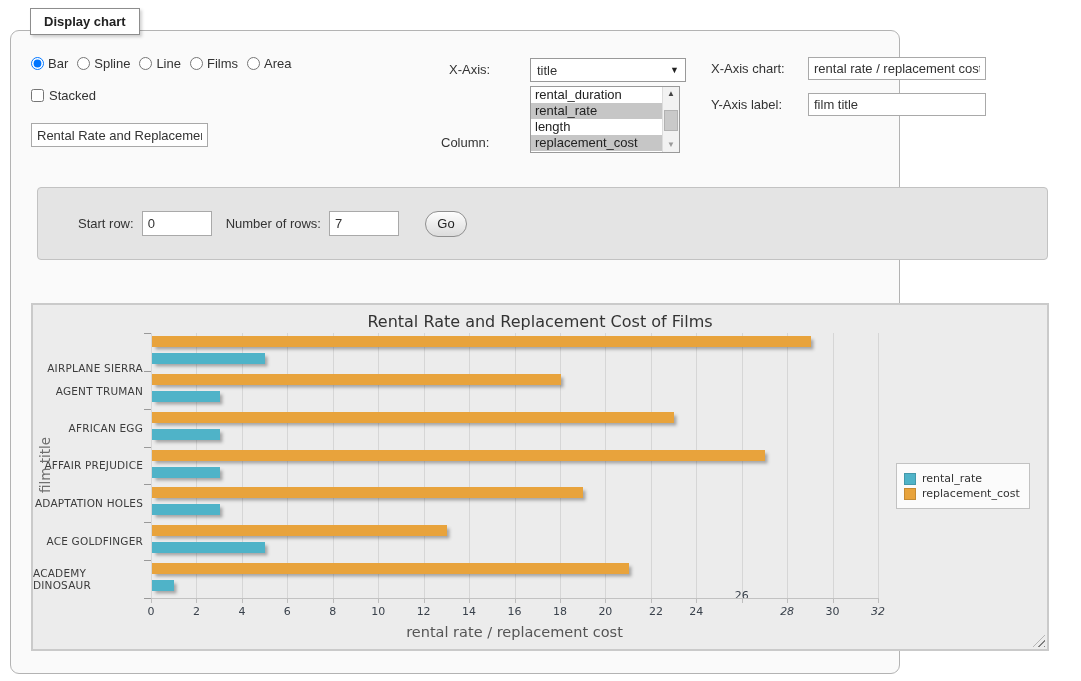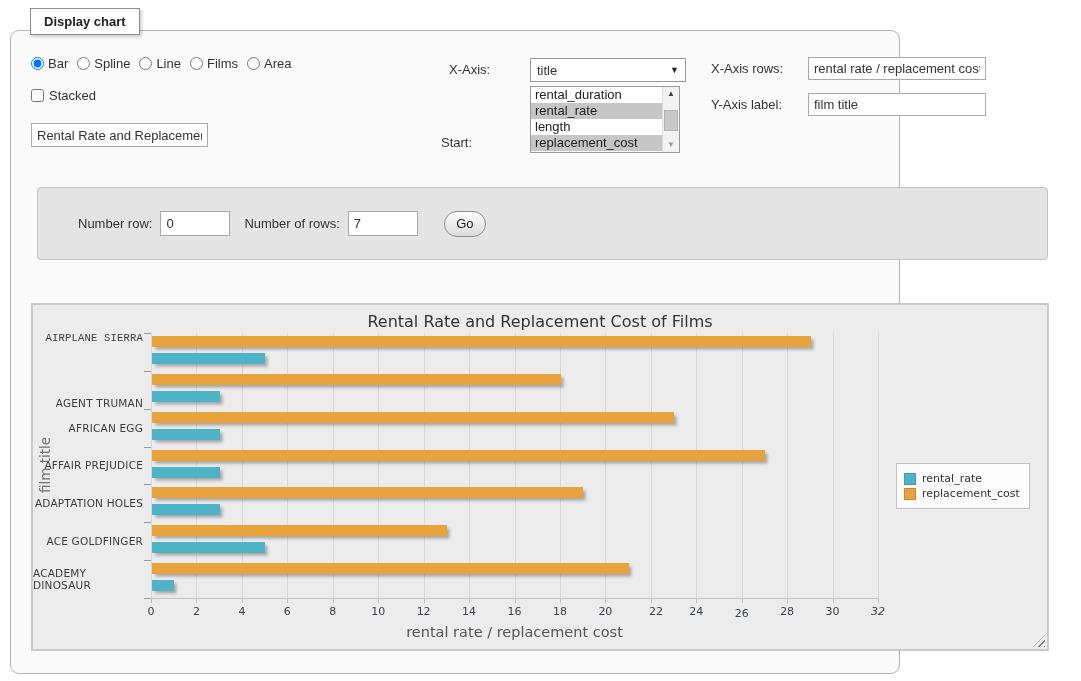--- a/index.html
+++ b/index.html
@@ -118,42 +118,42 @@
   </label>
 
   <input type="text" class="title-input" value="Rental Rate and Replacement Cost of Films" style="">
 
   <span class="lbl xaxis-lbl">X-Axis:</span>
   <div class="select">
     <span>title</span>
     <span class="sel-arrow">▼</span>
   </div>
 
-  <span class="lbl series-lbl">Start:</span>
+  <span class="lbl series-lbl">Column:</span>
   <div class="listbox">
     <div class="lb-items" id="lb-items">
         <div class="lb-opt">rental_duration</div>
         <div class="lb-opt sel">rental_rate</div>
         <div class="lb-opt">length</div>
         <div class="lb-opt sel">replacement_cost</div>
       </div>
     <div class="lb-scroll">
       <div class="lb-up">▲</div>
       <div class="lb-thumb"></div>
       <div class="lb-down">▼</div>
     </div>
   </div>
 
-  <span class="lbl xlabel-lbl">X-Axis rows:</span>
+  <span class="lbl xlabel-lbl">X-Axis chart:</span>
   <input type="text" class="axis-input x" value="rental rate / replacement cost" style="">
   <span class="lbl ylabel-lbl">Y-Axis label:</span>
   <input type="text" class="axis-input y" value="film title" style="">
 
   <div class="rows-panel">
-    <span class="rlabel">Number row:</span>
+    <span class="rlabel">Start row:</span>
     <input type="text" value="0" style="">
     <span class="rlabel gap">Number of rows:</span>
     <input type="text" value="7" style="">
     <button class="go-btn">Go</button>
   </div>
 
   <div class="chart-container" id="chart-container">
     <div class="chart-title">Rental Rate and Replacement Cost of Films</div>
     <div id="plot-layer">
         <div class="gridline" style="left: 118px; top: 28px; height: 265px;"></div>
@@ -190,37 +190,37 @@
         <div class="xtick" style="left: 572.375px; top: 293px;"></div>
         <div class="xtick-label" style="left: 555.375px; top: 300px;">20</div>
         <div class="gridline" style="left: 617.812px; top: 28px; height: 265px;"></div>
         <div class="xtick" style="left: 617.812px; top: 293px;"></div>
         <div class="xtick-label" style="left: 606px; top: 300px;">22</div>
         <div class="gridline" style="left: 663.25px; top: 28px; height: 265px;"></div>
         <div class="xtick" style="left: 663.25px; top: 293px;"></div>
         <div class="xtick-label" style="left: 646.25px; top: 300px;">24</div>
         <div class="gridline" style="left: 708.688px; top: 28px; height: 265px;"></div>
         <div class="xtick" style="left: 708.688px; top: 293px;"></div>
-        <div class="xtick-label" style="left: 691.688px; top: 302px;">26</div>
+        <div class="xtick-label" style="left: 691.688px; top: 284px;">26</div>
         <div class="gridline" style="left: 754.125px; top: 28px; height: 265px;"></div>
         <div class="xtick" style="left: 754.125px; top: 293px;"></div>
-        <div class="xtick-label" style="left: 737.125px; top: 300px;">28</div>
+        <div class="xtick-label" style="left: 737.125px; top: 300px; font-style: italic;">28</div>
         <div class="gridline" style="left: 799.562px; top: 28px; height: 265px;"></div>
         <div class="xtick" style="left: 799.562px; top: 293px;"></div>
         <div class="xtick-label" style="left: 782.562px; top: 300px;">30</div>
         <div class="gridline" style="left: 845px; top: 28px; height: 265px;"></div>
         <div class="xtick" style="left: 845px; top: 293px;"></div>
         <div class="xtick-label" style="left: 828px; top: 300px; font-style: italic;">32</div>
         <div class="xline" style="left: 118px; top: 293px; width: 728px;"></div>
         <div class="cat-tick" style="left: 111px; top: 28px;"></div>
-        <div class="cat-label" style="top: 14px; width: 110px; height: 37.8571px; font-family: Liberation Mono, monospace;">AIRPLANE SIERRA</div>
+        <div class="cat-label" style="top: 44px; width: 110px; height: 37.8571px;">AIRPLANE SIERRA</div>
         <div class="bar" title="AIRPLANE SIERRA: 28.99" style="left: 119px; top: 31px; width: 658.617px; background: rgb(232, 163, 60);"></div>
         <div class="bar" title="AIRPLANE SIERRA: 4.99" style="left: 119px; top: 48px; width: 113.367px; background: rgb(79, 179, 200);"></div>
         <div class="cat-tick" style="left: 111px; top: 66px;"></div>
-        <div class="cat-label" style="top: 79px; width: 110px; height: 37.8571px;">AGENT TRUMAN</div>
+        <div class="cat-label" style="top: 67px; width: 110px; height: 37.8571px;">AGENT TRUMAN</div>
         <div class="bar" title="AGENT TRUMAN: 17.99" style="left: 119px; top: 68.8571px; width: 408.71px; background: rgb(232, 163, 60);"></div>
         <div class="bar" title="AGENT TRUMAN: 2.99" style="left: 119px; top: 85.8571px; width: 67.9291px; background: rgb(79, 179, 200);"></div>
         <div class="cat-tick" style="left: 111px; top: 104px;"></div>
         <div class="cat-label" style="top: 103.714px; width: 110px; height: 37.8571px;">AFRICAN EGG</div>
         <div class="bar" title="AFRICAN EGG: 22.99" style="left: 119px; top: 106.714px; width: 522.304px; background: rgb(232, 163, 60);"></div>
         <div class="bar" title="AFRICAN EGG: 2.99" style="left: 119px; top: 123.714px; width: 67.9291px; background: rgb(79, 179, 200);"></div>
         <div class="cat-tick" style="left: 111px; top: 142px;"></div>
         <div class="cat-label" style="top: 141.571px; width: 110px; height: 37.8571px;">AFFAIR PREJUDICE</div>
         <div class="bar" title="AFFAIR PREJUDICE: 26.99" style="left: 119px; top: 144.571px; width: 613.179px; background: rgb(232, 163, 60);"></div>
         <div class="bar" title="AFFAIR PREJUDICE: 2.99" style="left: 119px; top: 161.571px; width: 67.9291px; background: rgb(79, 179, 200);"></div>

